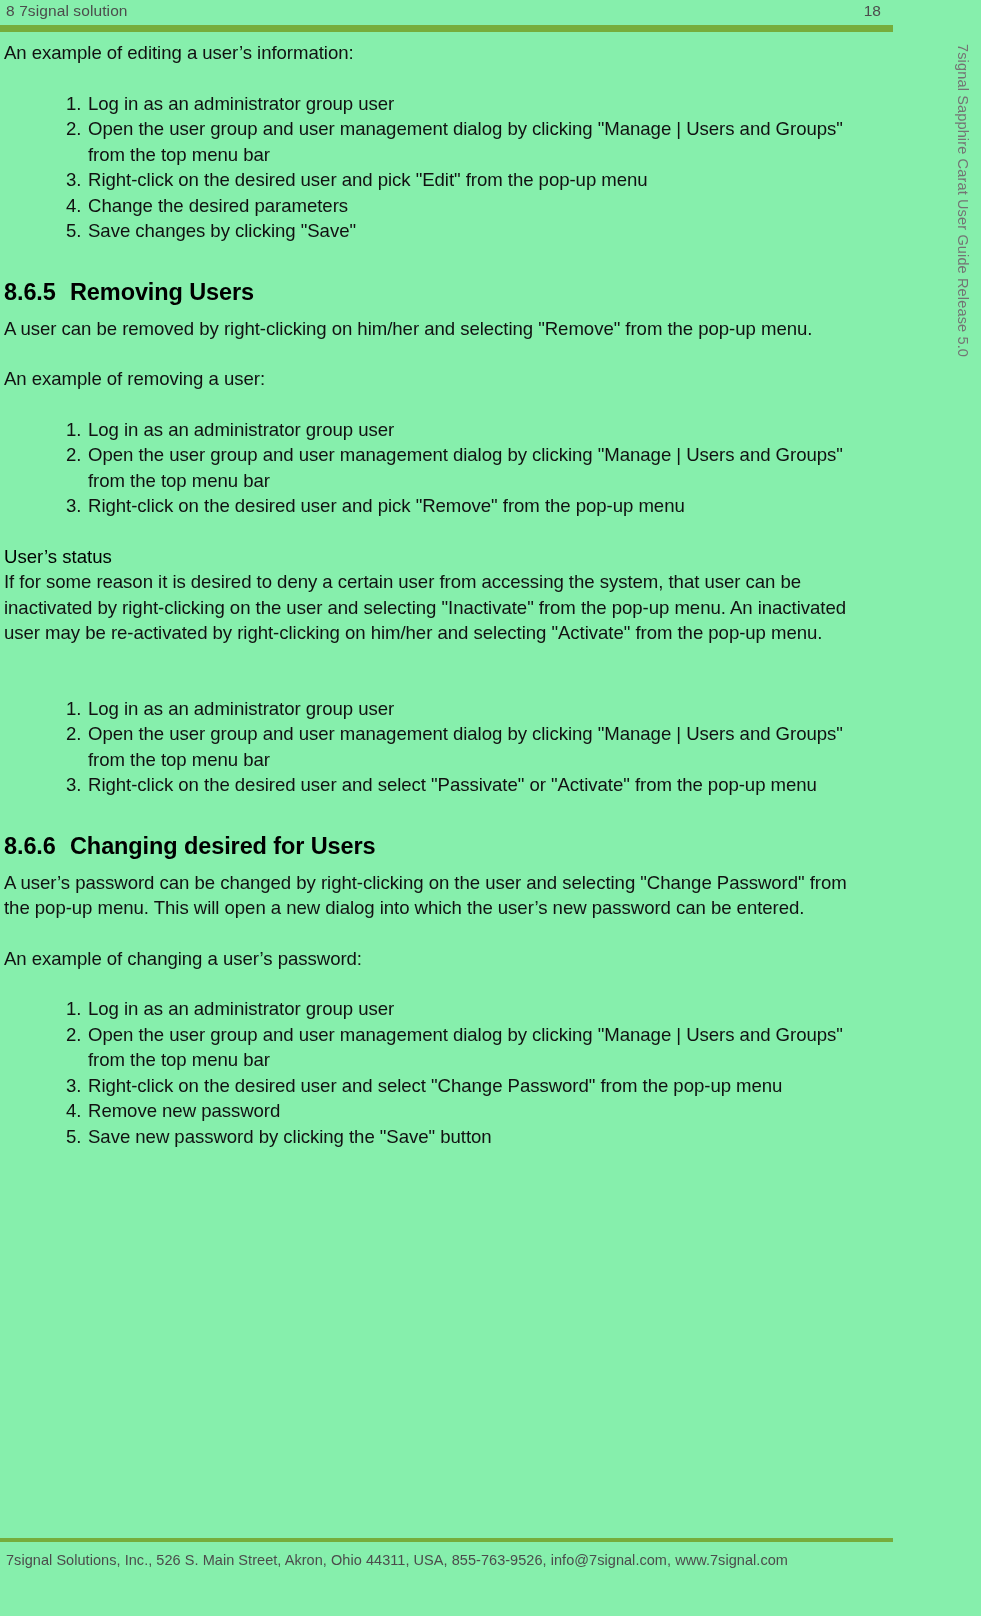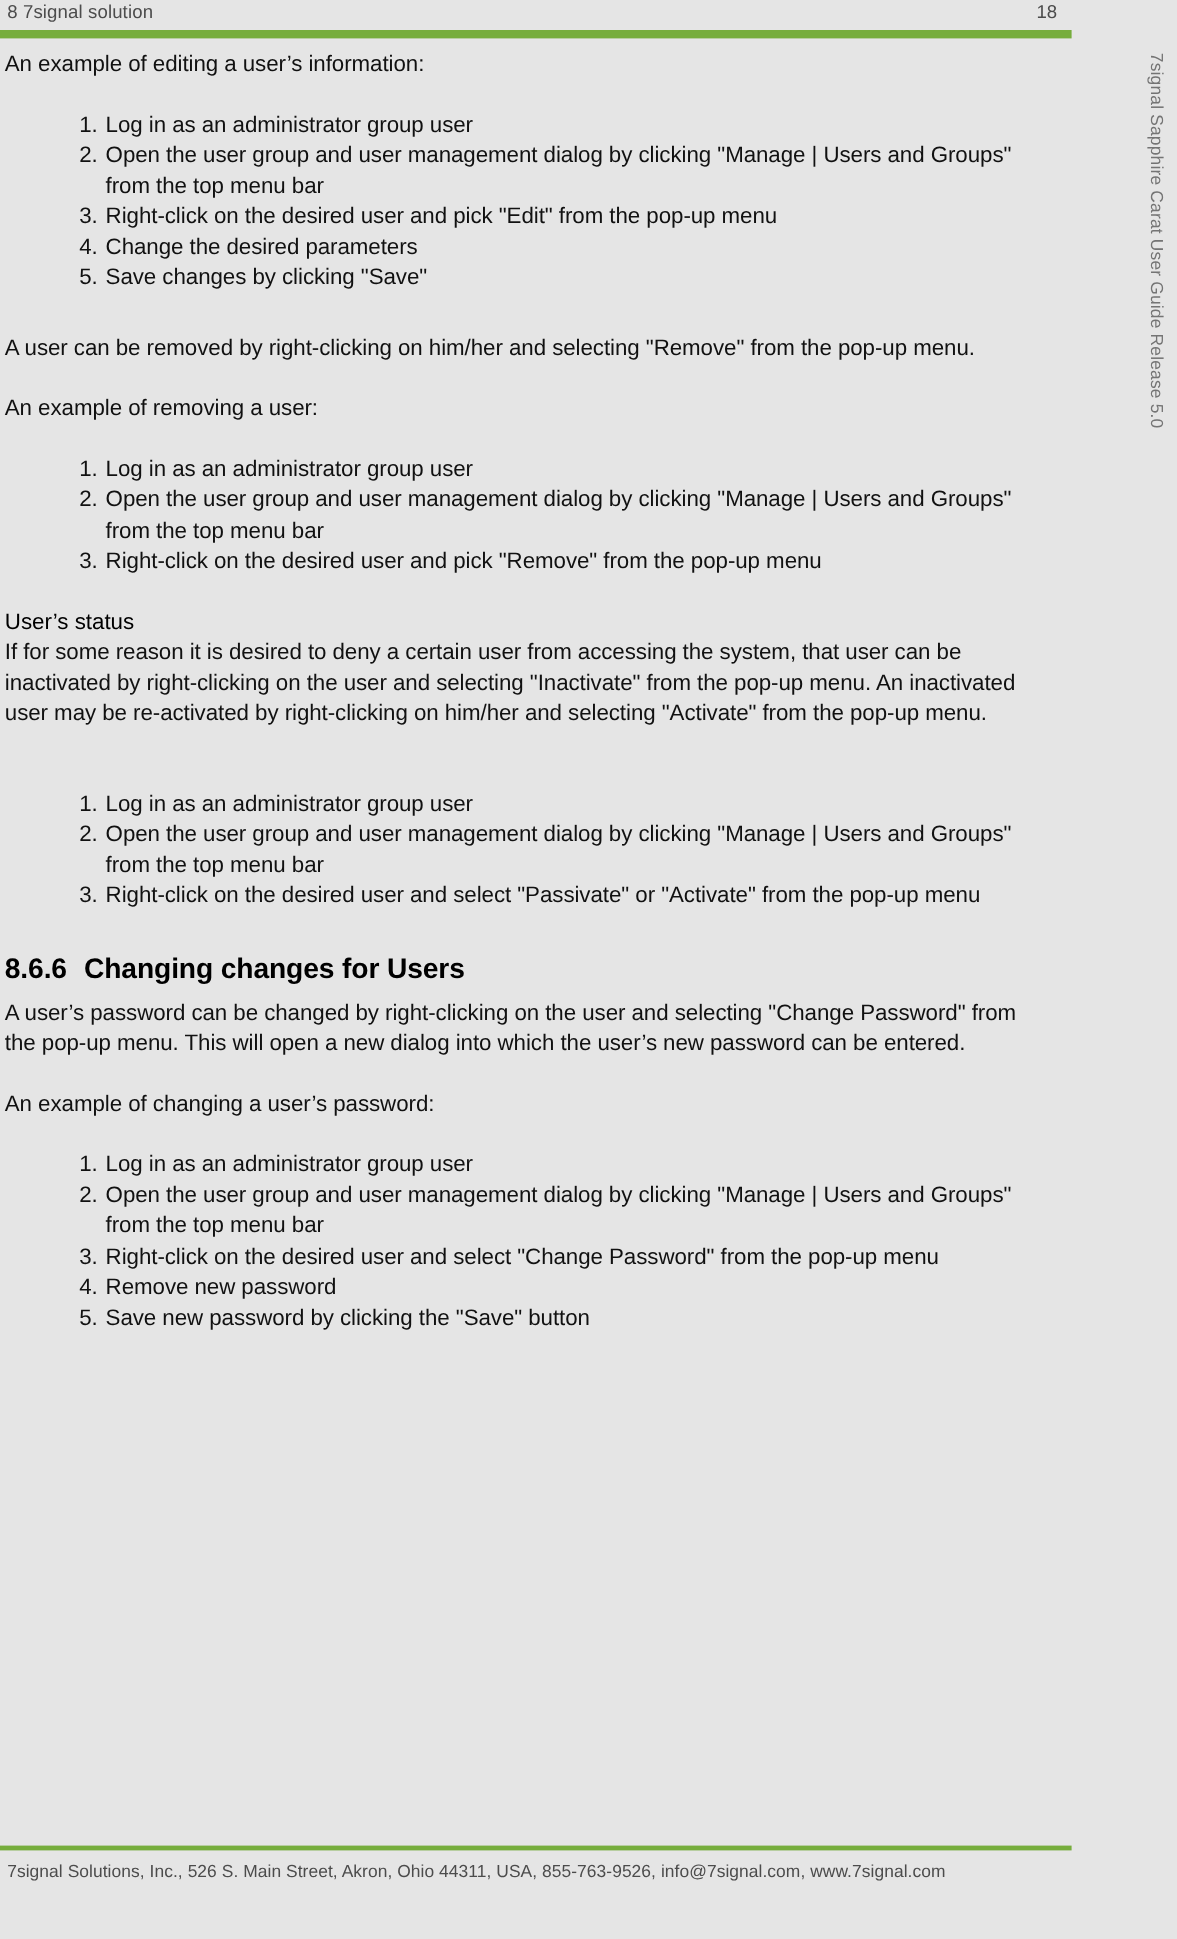--- a/index.html
+++ b/index.html
@@ -10,21 +10,21 @@
   }
   body {
     font-family: "Liberation Sans", sans-serif;
     color: #000000;
     -webkit-font-smoothing: antialiased;
   }
   .page {
     position: relative;
     width: 981px;
     height: 1616px;
-    background: #e5e5e5;
+    background: #86efac;
     overflow: hidden;
     box-sizing: border-box;
   }
 
   
   .page-header {
     position: absolute;
     left: 0;
     top: 0;
     width: 893px;
@@ -199,20 +199,23 @@
     <ol class="steps">
       <li class="narrow">Log in as an administrator group user</li>
       <li class="wide">Open the user group and user management dialog by clicking "Manage | Users and Groups" from the top menu bar</li>
       <li class="narrow">Right-click on the desired user and pick "Edit" from the pop-up menu</li>
       <li class="narrow">Change the desired parameters</li>
       <li class="narrow">Save changes by clicking "Save"</li>
     </ol>
 
     <div class="spacer-md"></div>
 
+    <h2 class="section-heading">
+      <span class="sec-num">8.6.5</span><span>Removing Users</span>
+    </h2>
 
     <p class="para">A user can be removed by right-clicking on him/her and selecting "Remove" from the pop-up menu.</p>
     <div class="spacer-sm"></div>
     <p class="para">An example of removing a user:</p>
     <div class="spacer-sm"></div>
 
     <ol class="steps">
       <li class="narrow">Log in as an administrator group user</li>
       <li class="wide">Open the user group and user management dialog by clicking "Manage | Users and Groups" from the top menu bar</li>
       <li class="narrow">Right-click on the desired user and pick "Remove" from the pop-up menu</li>
@@ -227,21 +230,21 @@
 
     <ol class="steps">
       <li class="narrow">Log in as an administrator group user</li>
       <li class="wide">Open the user group and user management dialog by clicking "Manage | Users and Groups" from the top menu bar</li>
       <li class="wide">Right-click on the desired user and select "Passivate" or "Activate" from the pop-up menu</li>
     </ol>
 
     <div class="spacer-md"></div>
 
     <h2 class="section-heading">
-      <span class="sec-num">8.6.6</span><span>Changing changes for Users</span>
+      <span class="sec-num">8.6.6</span><span>Changing desired for Users</span>
     </h2>
 
     <p class="para">A user’s password can be changed by right-clicking on the user and selecting "Change Password" from the pop-up menu. This will open a new dialog into which the user’s new password can be entered.</p>
     <div class="spacer-sm"></div>
     <p class="para">An example of changing a user’s password:</p>
     <div class="spacer-sm"></div>
 
     <ol class="steps">
       <li class="narrow">Log in as an administrator group user</li>
       <li class="wide">Open the user group and user management dialog by clicking "Manage | Users and Groups" from the top menu bar</li>

